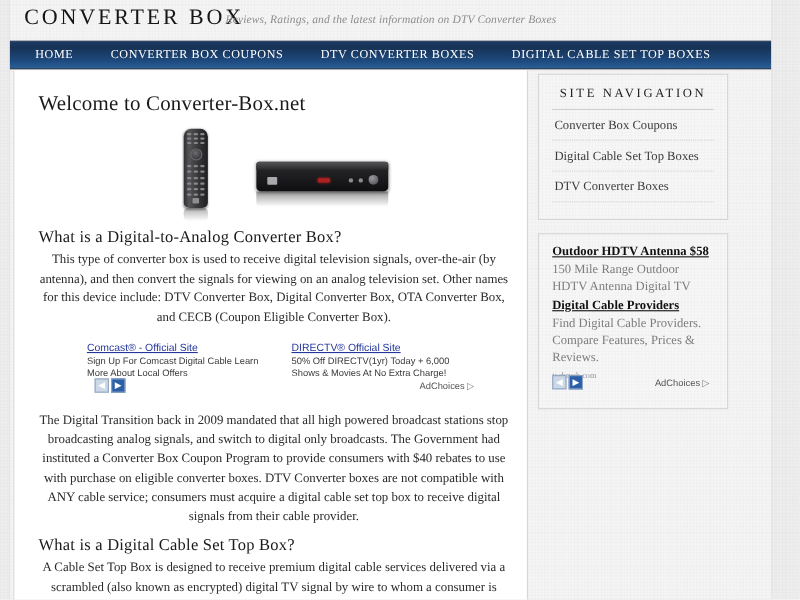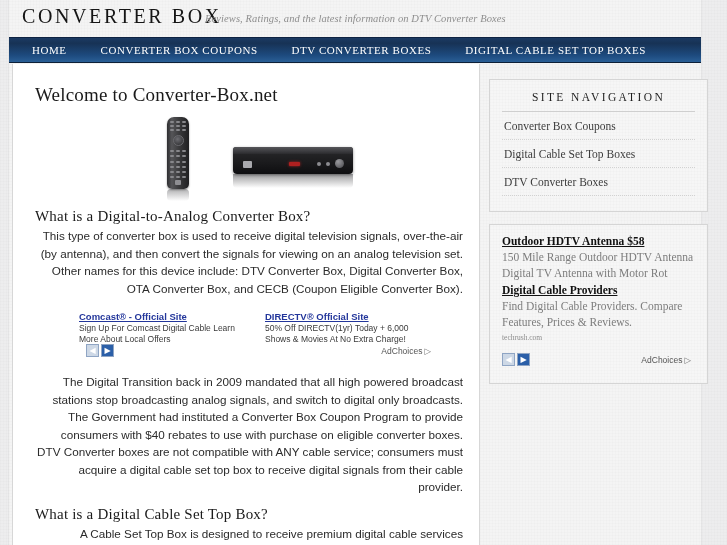--- a/index.html
+++ b/index.html
@@ -255,46 +255,46 @@
   h2.sec {
     margin: 6px 0 2px 0;
     font-family: "Liberation Serif", serif;
     font-size: 15px;
     font-weight: 400;
     color: #1a1a1a;
     letter-spacing: 0.2px;
   }
   p.body {
     margin: 0 0 4px 0;
-    font-family: Liberation Sans, sans-serif;
+    font-family: Liberation Serif, serif;
     font-size: 11.7px;
     line-height: 17.5px;
     color: #2b2b2b;
-    text-align: right;
+    text-align: center;
   }
 
   
   .ad-main {
     margin: 14px 0 12px 44px;
     width: 352px;
     position: relative;
     height: 50px;
     font-family: "Liberation Sans", sans-serif;
   }
   .ad-main .ad-col {
     position: absolute;
     top: 0;
     width: 168px;
   }
   .ad-main .ad-col.c1 { left: 0; }
   .ad-main .ad-col.c2 { left: 186px; }
   .ad-title {
     font-family: "Liberation Sans", sans-serif;
     font-size: 9.5px;
-    font-weight: bold;
+    font-weight: normal;
     color: #23369b;
     text-decoration: underline;
     cursor: pointer;
     display: block;
     margin-bottom: 1px;
     white-space: nowrap;
   }
   .ad-desc {
     font-family: "Liberation Sans", sans-serif;
     font-size: 8.5px;
@@ -336,22 +336,22 @@
   .adchoices .tri {
     display: inline-block;
     margin-left: 2px;
     color: #777;
   }
 
   
   .side-col {
     position: absolute;
     left: 480px;
-    top: 12px;
-    width: 219px;
+    top: 0;
+    width: 173px;
   }
   .side-box {
     background:
       repeating-linear-gradient(0deg, rgba(0,0,0,0.010) 0 1px, rgba(255,255,255,0) 1px 3px),
       repeating-linear-gradient(90deg, rgba(0,0,0,0.010) 0 1px, rgba(255,255,255,0) 1px 3px),
       #f6f6f6;
     border: 1px solid #d5d5d5;
     box-sizing: border-box;
   }
   .side-nav {

